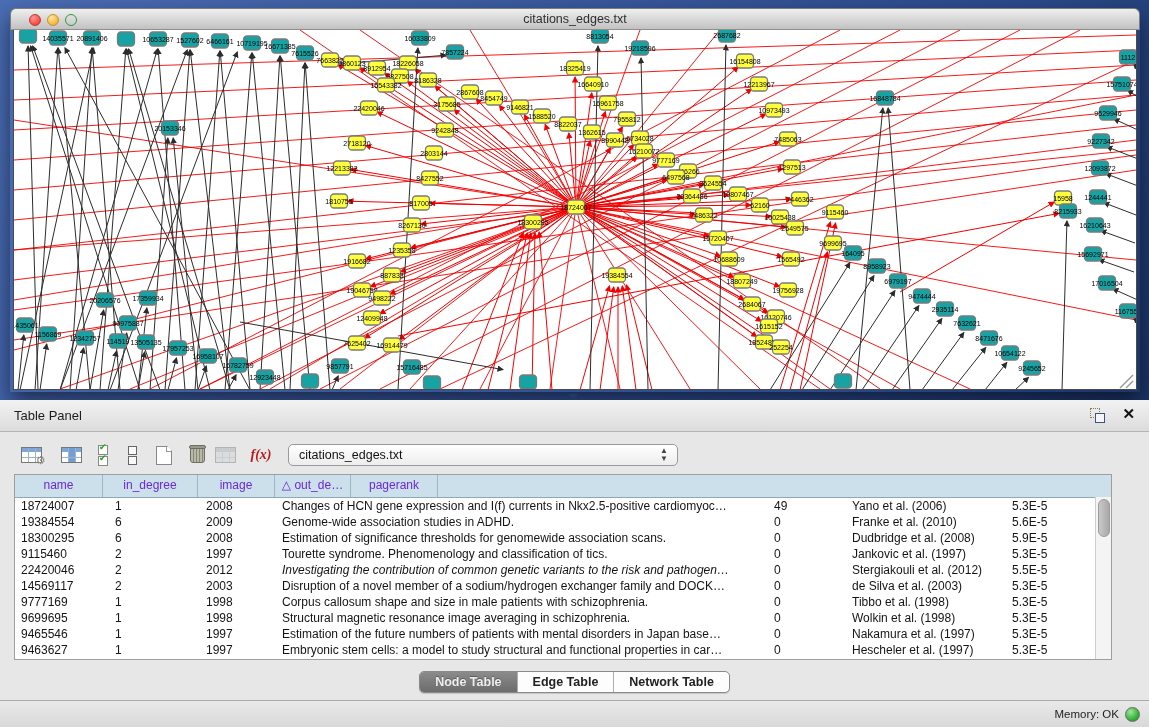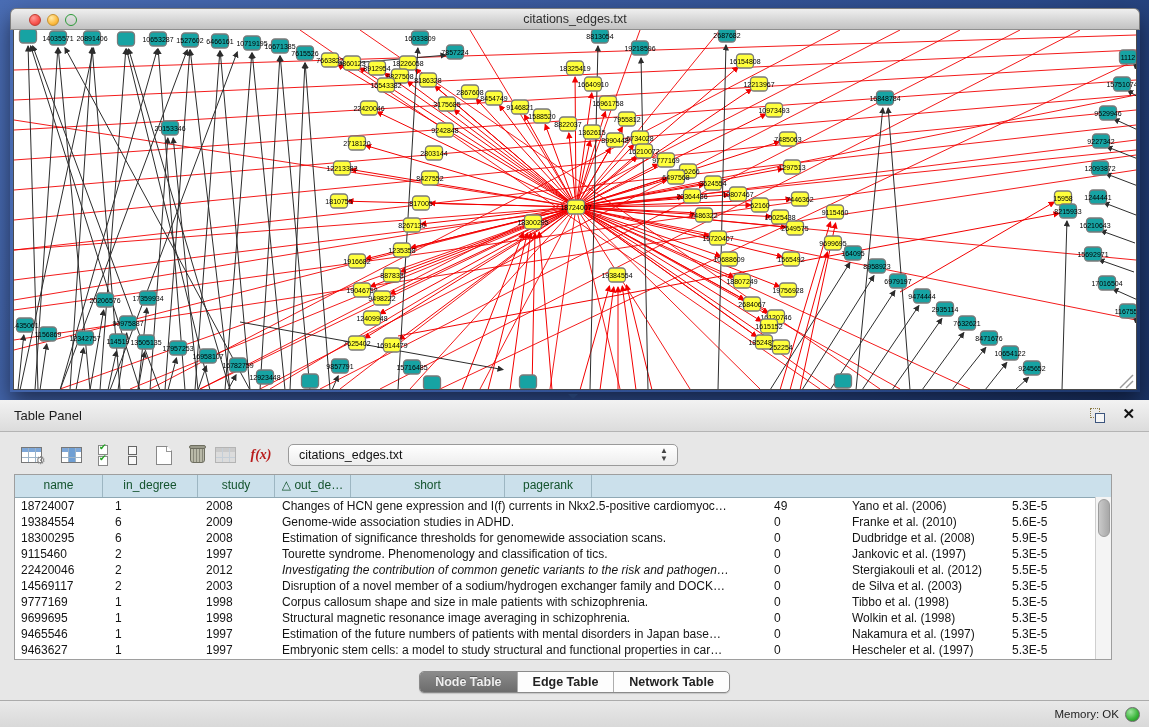--- a/index.html
+++ b/index.html
@@ -57,21 +57,21 @@
   .fx{font-family:"Liberation Serif",serif;font-style:italic;font-weight:bold;font-size:14px;color:#b91c1c;}
   .disab{opacity:.45;}
   .netsel{position:absolute;left:288px;top:2px;width:390px;height:22px;background:linear-gradient(#ffffff,#ededed);
     border:1px solid #9a9a9a;border-radius:5px;box-sizing:border-box;cursor:pointer;}
   .netsel .val{position:absolute;left:10px;top:3px;font-size:12.5px;color:#111;}
   .netsel .arr{position:absolute;right:9px;top:2px;font-size:8px;color:#444;line-height:8px;}
   
   .tablewrap{position:absolute;left:14px;top:42px;width:1096px;height:184px;background:#fff;
     border:1px solid #9e9e9e;box-sizing:content-box;}
   .thead{display:flex;height:22px;background:#cbe0eb;border-bottom:1px solid #8fa8b4;}
-  .th{box-sizing:border-box;border-right:1px solid #9db6c2;font-size:12px;color:#14532d;
+  .th{box-sizing:border-box;border-right:1px solid #9db6c2;font-size:12px;color:#6d28d9;
     text-align:center;line-height:21px;overflow:hidden;white-space:nowrap;cursor:pointer;}
   .trow{display:flex;height:16px;}
   .td{box-sizing:border-box;font-size:12px;color:#141414;line-height:16px;
     overflow:hidden;white-space:nowrap;}
   .vscroll{position:absolute;right:0;top:22px;bottom:0;width:15px;background:#f4f4f4;border-left:1px solid #cfcfcf;}
   .vthumb{position:absolute;left:2px;top:2px;width:10px;height:36px;border-radius:6px;
     background:linear-gradient(90deg,#c9c9c9,#a8a8a8);border:1px solid #9b9b9b;cursor:pointer;}
   
   .tabs{position:absolute;left:0;right:0;top:239px;display:flex;justify-content:center;}
   .seg{display:flex;border:1px solid #8a8a8a;border-radius:5px;overflow:hidden;background:#fdfdfd;
@@ -862,23 +862,22 @@
       </div>
       <div class="netsel">
         <span class="val">citations_edges.txt</span>
         <span class="arr">▲<br>▼</span>
       </div>
     </div>
     <div class="tablewrap">
       <div class="thead" id="thead">
           <div class="th" style="width: 88px;">name</div>
           <div class="th" style="width: 95px;">in_degree</div>
-          <div class="th" style="width: 77px;">study</div>
+          <div class="th" style="width: 77px;">image</div>
           <div class="th" style="width: 76px;">△ out_de…</div>
-          <div class="th" style="width: 154px;">short</div>
           <div class="th" style="width: 87px;">pagerank</div>
         </div>
       <div id="tbody">
           <div class="trow">
             <div class="td" style="width: 88px; padding-left: 6px;">18724007</div>
             <div class="td" style="width: 95px; padding-left: 12px;">1</div>
             <div class="td" style="width: 77px; padding-left: 8px;">2008</div>
             <div class="td" style="width: 494px; padding-left: 7px;">Changes of HCN gene expression and I(f) currents in Nkx2.5-positive cardiomyoc…</div>
             <div class="td" style="width: 76px; padding-left: 5px;">49</div>
             <div class="td" style="width: 154px; padding-left: 7px;">Yano et al. (2006)</div>

